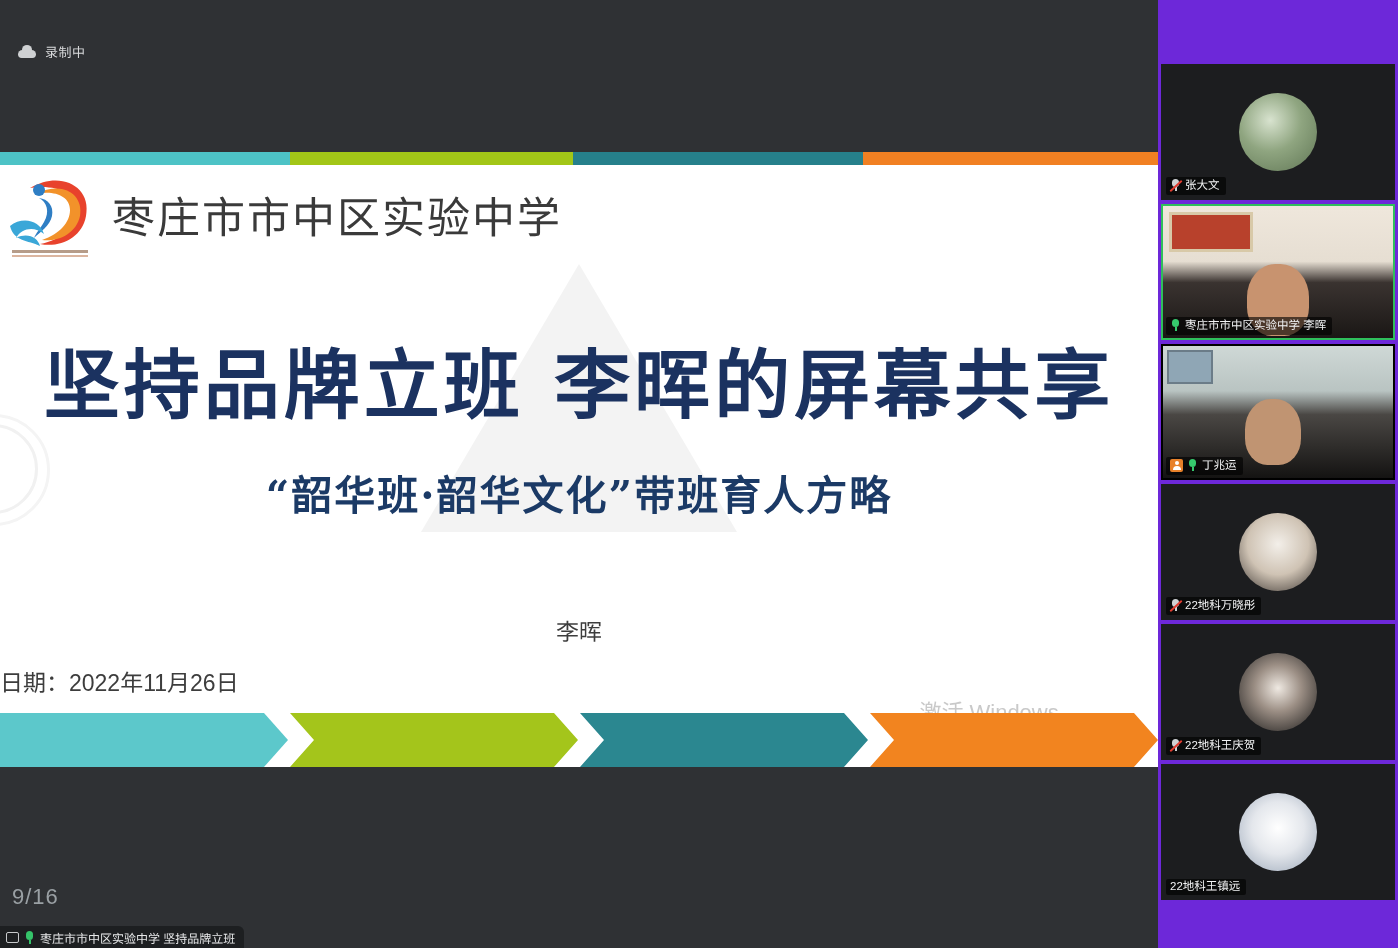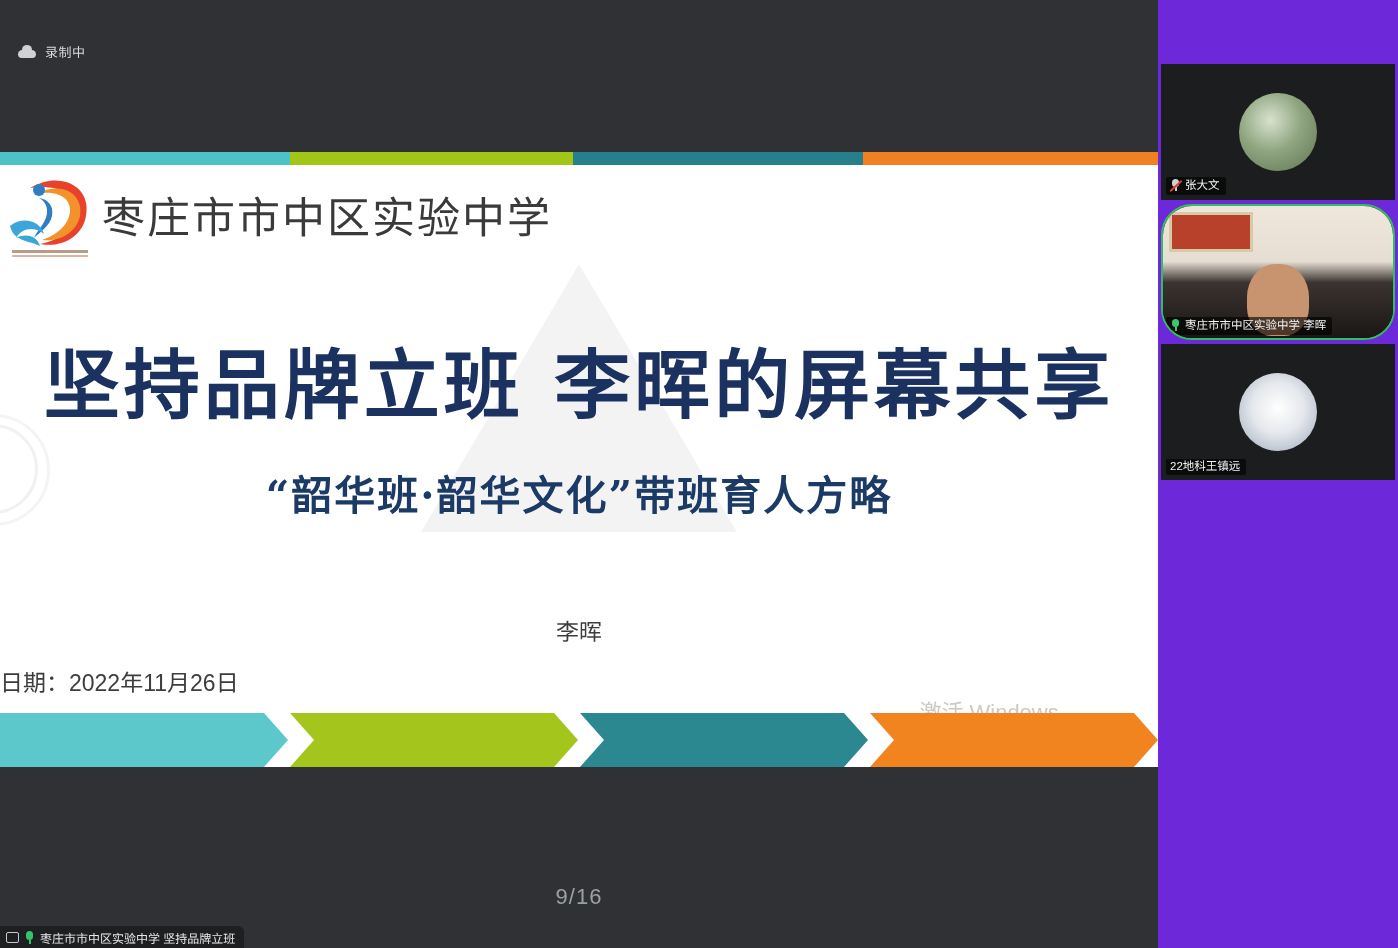--- a/index.html
+++ b/index.html
@@ -44,21 +44,21 @@
     width:0; height:0;
     border-left:158px solid transparent; border-right:158px solid transparent;
     border-bottom:268px solid #f3f3f3;
   }
 
   
   #band { position:absolute; left:0; top:0; width:100%; height:13px; display:flex; }
   #band i { display:block; height:100%; }
 
   
-  #school-head { position:absolute; left:6px; top:16px; display:flex; align-items:center; gap:4px; }
+  #school-head { position:absolute; left:6px; top:16px; display:flex; align-items:center; gap:14px; }
   #school-logo { width:92px; height:92px; position:relative; flex:0 0 auto; }
   #school-name { font-size:43px; color:#3a3a3a; font-weight:400; letter-spacing:2px;
     font-family:"DejaVu Sans","Liberation Sans",sans-serif; white-space:nowrap; }
 
   
   #title-main {
     position:absolute; left:0; right:0; top:172px; text-align:center;
     font-family:"DejaVu Serif","Liberation Serif",serif;
     font-size:76px; font-weight:700; color:#1b3260; letter-spacing:4px; white-space:nowrap;
   }
@@ -85,22 +85,22 @@
   
   #chevrons { position:absolute; left:0; bottom:0; width:100%; height:54px; display:flex; gap:2px; }
   #chevrons i {
     display:block; height:100%;
     clip-path:polygon(0 0, calc(100% - 24px) 0, 100% 50%, calc(100% - 24px) 100%, 0 100%, 24px 50%);
   }
   #chevrons i:first-child { clip-path:polygon(0 0, calc(100% - 24px) 0, 100% 50%, calc(100% - 24px) 100%, 0 100%); }
 
   
   #slide-counter {
-    position:absolute; left:0; width:1158px; top:884px; text-align:center;
-    color:#9aa0a4; font-size:22px; letter-spacing:1px;
+    position:absolute; left:0; width:1158px; top:884px; 
+    color:#9aa0a4; font-size:22px; letter-spacing:1px;padding-left:12px;
   }
   
   #below-slide { position:absolute; left:0; top:767px; width:1158px; height:181px; background:#2f3134; }
 
   
   #share-status {
     position:absolute; left:0; bottom:0; height:22px;
     background:#1d1f21; color:#e6e7e8; font-size:12px;
     display:flex; align-items:center; gap:6px; padding:0 9px 0 6px;
     border-top-right-radius:6px; max-width:320px; overflow:hidden; white-space:nowrap;
@@ -115,21 +115,21 @@
   
   #filmstrip {
     position:absolute; right:0; top:0; width:240px; height:948px;
     background:#6d28d9; padding:64px 3px 8px 3px;
     display:flex; flex-direction:column; gap:4px;
   }
   .tile {
     position:relative; width:234px; height:136px; background:#1c1d1f;
     border:2px solid transparent; overflow:hidden; flex:0 0 auto;
   }
-  .tile.active { border-color:#2fbf5c;border-radius:31px; }
+  .tile.active { border-color:#2fbf5c; }
   .tile.video { background:#000; }
 
   .avatar {
     position:absolute; left:50%; top:50%; transform:translate(-50%,-50%);
     width:78px; height:78px; border-radius:50%; overflow:hidden;
   }
   .tile-label {
     position:absolute; left:3px; bottom:3px; max-width:226px;
     background:rgba(0,0,0,.62); color:#f2f3f4; font-size:11.5px;
     padding:2px 6px 3px 4px; border-radius:2px;
@@ -242,20 +242,56 @@
           <div style="position:absolute;left:50%;top:44%;transform:translateX(-50%);width:62px;height:72px;border-radius:46% 46% 40% 40%;background:#c8936f;"></div>
         </div>
         <div class="tile-label">
           <span class="mic on">
             <span class="cap"></span>
             <span class="stem"></span>
           </span>
           <span class="name">枣庄市市中区实验中学 李晖</span>
         </div>
       </div>
+      <div class="tile video">
+        <div style="position: absolute; inset: 0px; background: linear-gradient(rgb(207, 216, 214) 0%, rgb(185, 196, 194) 34%, rgb(74, 71, 68) 52%, rgb(20, 19, 18) 100%);">
+          <div style="position:absolute;left:4px;top:4px;width:46px;height:34px;background:#8fa6b5;border:2px solid #6b7c88;"></div>
+          <div style="position:absolute;left:48%;top:40%;transform:translateX(-50%);width:56px;height:66px;border-radius:46% 46% 40% 40%;background:#c09472;"></div>
+        </div>
+        <div class="tile-label">
+          <span class="host-badge"></span>
+          <span class="mic on">
+            <span class="cap"></span>
+            <span class="stem"></span>
+          </span>
+          <span class="name">丁兆运</span>
+        </div>
+      </div>
+      <div class="tile">
+        <div class="avatar" style="background: radial-gradient(circle at 50% 40%, rgb(243, 239, 233) 0%, rgb(207, 195, 180) 50%, rgb(59, 53, 49) 100%);"></div>
+        <div class="tile-label">
+          <span class="mic off">
+            <span class="cap"></span>
+            <span class="stem"></span>
+            <span class="slash"></span>
+          </span>
+          <span class="name">22地科万晓彤</span>
+        </div>
+      </div>
+      <div class="tile">
+        <div class="avatar" style="background: radial-gradient(circle at 50% 45%, rgb(239, 233, 226) 0%, rgb(156, 143, 133) 40%, rgb(23, 23, 23) 100%);"></div>
+        <div class="tile-label">
+          <span class="mic off">
+            <span class="cap"></span>
+            <span class="stem"></span>
+            <span class="slash"></span>
+          </span>
+          <span class="name">22地科王庆贺</span>
+        </div>
+      </div>
       <div class="tile">
         <div class="avatar" style="background: radial-gradient(circle at 50% 45%, rgb(255, 255, 255) 0%, rgb(228, 231, 236) 45%, rgb(154, 167, 184) 100%);"></div>
         <div class="tile-label">
           <span class="name">22地科王镇远</span>
         </div>
       </div>
     </div>
 
 </div>
 

